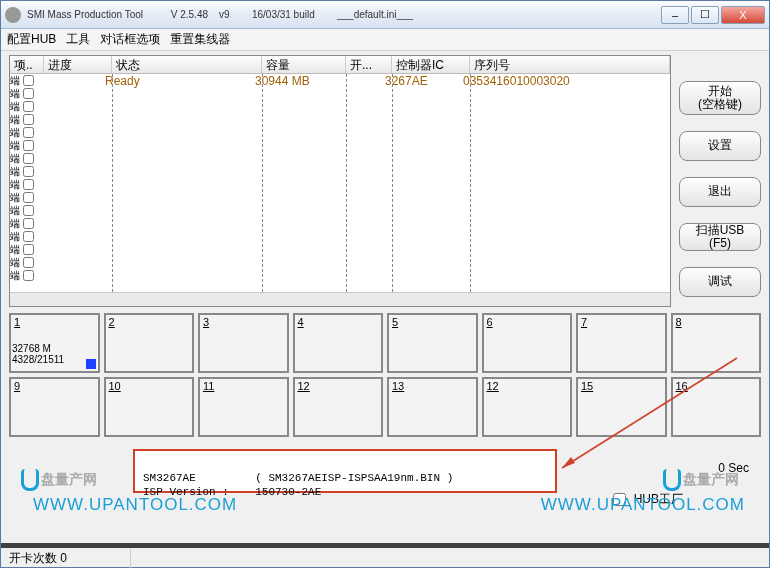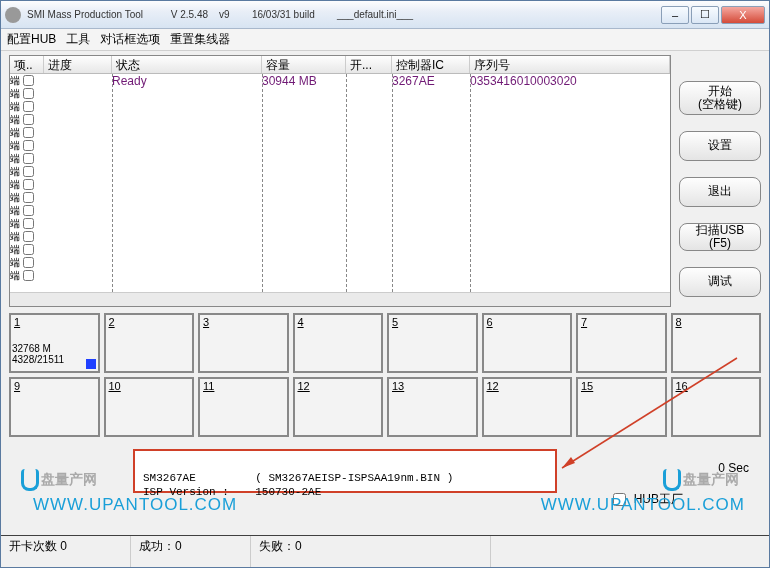--- a/index.html
+++ b/index.html
@@ -25,21 +25,21 @@
 .col-headers { display: flex; height: 18px; background: linear-gradient(#fefefe,#e7e7e7); border-bottom: 1px solid #bbb; font-size: 12px; }
 .col-headers div { border-right: 1px solid #ccc; padding: 1px 4px; overflow:hidden; white-space:nowrap; }
 .ch0{width:34px}.ch1{width:68px}.ch2{width:150px}.ch3{width:84px}.ch4{width:46px}.ch5{width:78px}.ch6{flex:1}
 
 .grid-body { position: relative; height: calc(100% - 18px); overflow: hidden; }
 .row-labels { position: absolute; left: 0; top: 0; width: 34px; }
 .row-label { height: 13px; font-size: 11px; display:flex; align-items:center; }
 .row-label input { width:11px; height:11px; margin-left:2px; }
 .row-label span { font-size:10px; margin-right:1px;}
 
-.data-row { position:absolute; left:34px; top:0; right:0; height:14px; font-size:12px; display:flex; color:#701a75;}
+.data-row { position:absolute; left:27px; top:0; right:0; height:14px; font-size:12px; display:flex; color:#a16207;}
 .data-row .c1{width:68px}.data-row .c2{width:150px}.data-row .c3{width:84px}.data-row .c4{width:46px}.data-row .c5{width:78px}.data-row .c6{flex:1}
 
 .grid-dashes { position:absolute; left:34px; top:0; right:0; bottom:14px; pointer-events:none; }
 .dash-line { position:absolute; top:0; bottom:0; border-left:1px dashed #888; }
 
 .scroll-h { position:absolute; left:0; right:0; bottom:0; height:14px; background:#eaeaea; border-top:1px solid #ccc;}
 
 .side-btns { position: absolute; right: 8px; top: 30px; width: 82px; display: flex; flex-direction: column; gap: 16px; }
 .side-btn { height: 30px; border: 1px solid #888; background: linear-gradient(#fefefe,#e4e4e4); font-size: 12px; display:flex; align-items:center; justify-content:center; cursor:default; border-radius:8px; text-align:center; line-height:1.1;}
 
@@ -49,21 +49,21 @@
 .slot .num { position:absolute; top:1px; left:3px; font-size:11px; text-decoration:underline;}
 .slot .info { position:absolute; top:28px; left:1px; font-size:10px; line-height:1.1;}
 .slot .bar { position:absolute; bottom:2px; right:2px; width:10px; height:10px; background:#2040ff;}
 
 .info-panel { position:absolute; left:132px; top:398px; width:424px; height:42px; border:2px solid #d04028; background:#fff; font-family:"Courier New",monospace; font-size:11px; padding:20px 8px; line-height:1.3; white-space:pre;}
 .arrow-line { position:absolute; left:556px; top:302px; width:190px; height:120px; pointer-events:none;}
 
 .timer { position:absolute; right:20px; top:410px; font-size:12px;}
 .hub-chk { position:absolute; right:86px; top:440px; font-size:12px; display:flex; align-items:center; gap:8px;}
 
-.statusbar { position:absolute; left:0; right:0; bottom:0; height:32px; background:#f0f0f0; border-top:1px solid #404040; display:flex; font-size:12px;}
+.statusbar { position:absolute; left:0; right:0; bottom:0; height:24px; background:#f0f0f0; border-top:5px solid #404040; display:flex; font-size:12px;flex-direction:column;}
 .statusbar div { border-right:1px solid #ccc; padding:2px 8px;}
 .sb0{width:130px}.sb1{width:120px}.sb2{width:240px}
 
 .watermark { position:absolute; font-size:14px; color:#aaa; font-weight:bold; pointer-events:none;}
 .wm-logo { display:inline-block; width:18px; height:22px; border:3px solid #1a9fd8; border-radius:4px 4px 8px 8px; border-top:none; vertical-align:middle; margin-right:2px;}
 .wm1 { left:20px; top:468px; }
 .wm2 { right:30px; top:468px; }
 .wm-url { position:absolute; font-size:17px; color:#1a9fd8; letter-spacing:1px;}
 .wmu1 { left:32px; top:494px;}
 .wmu2 { right:24px; top:494px;}

